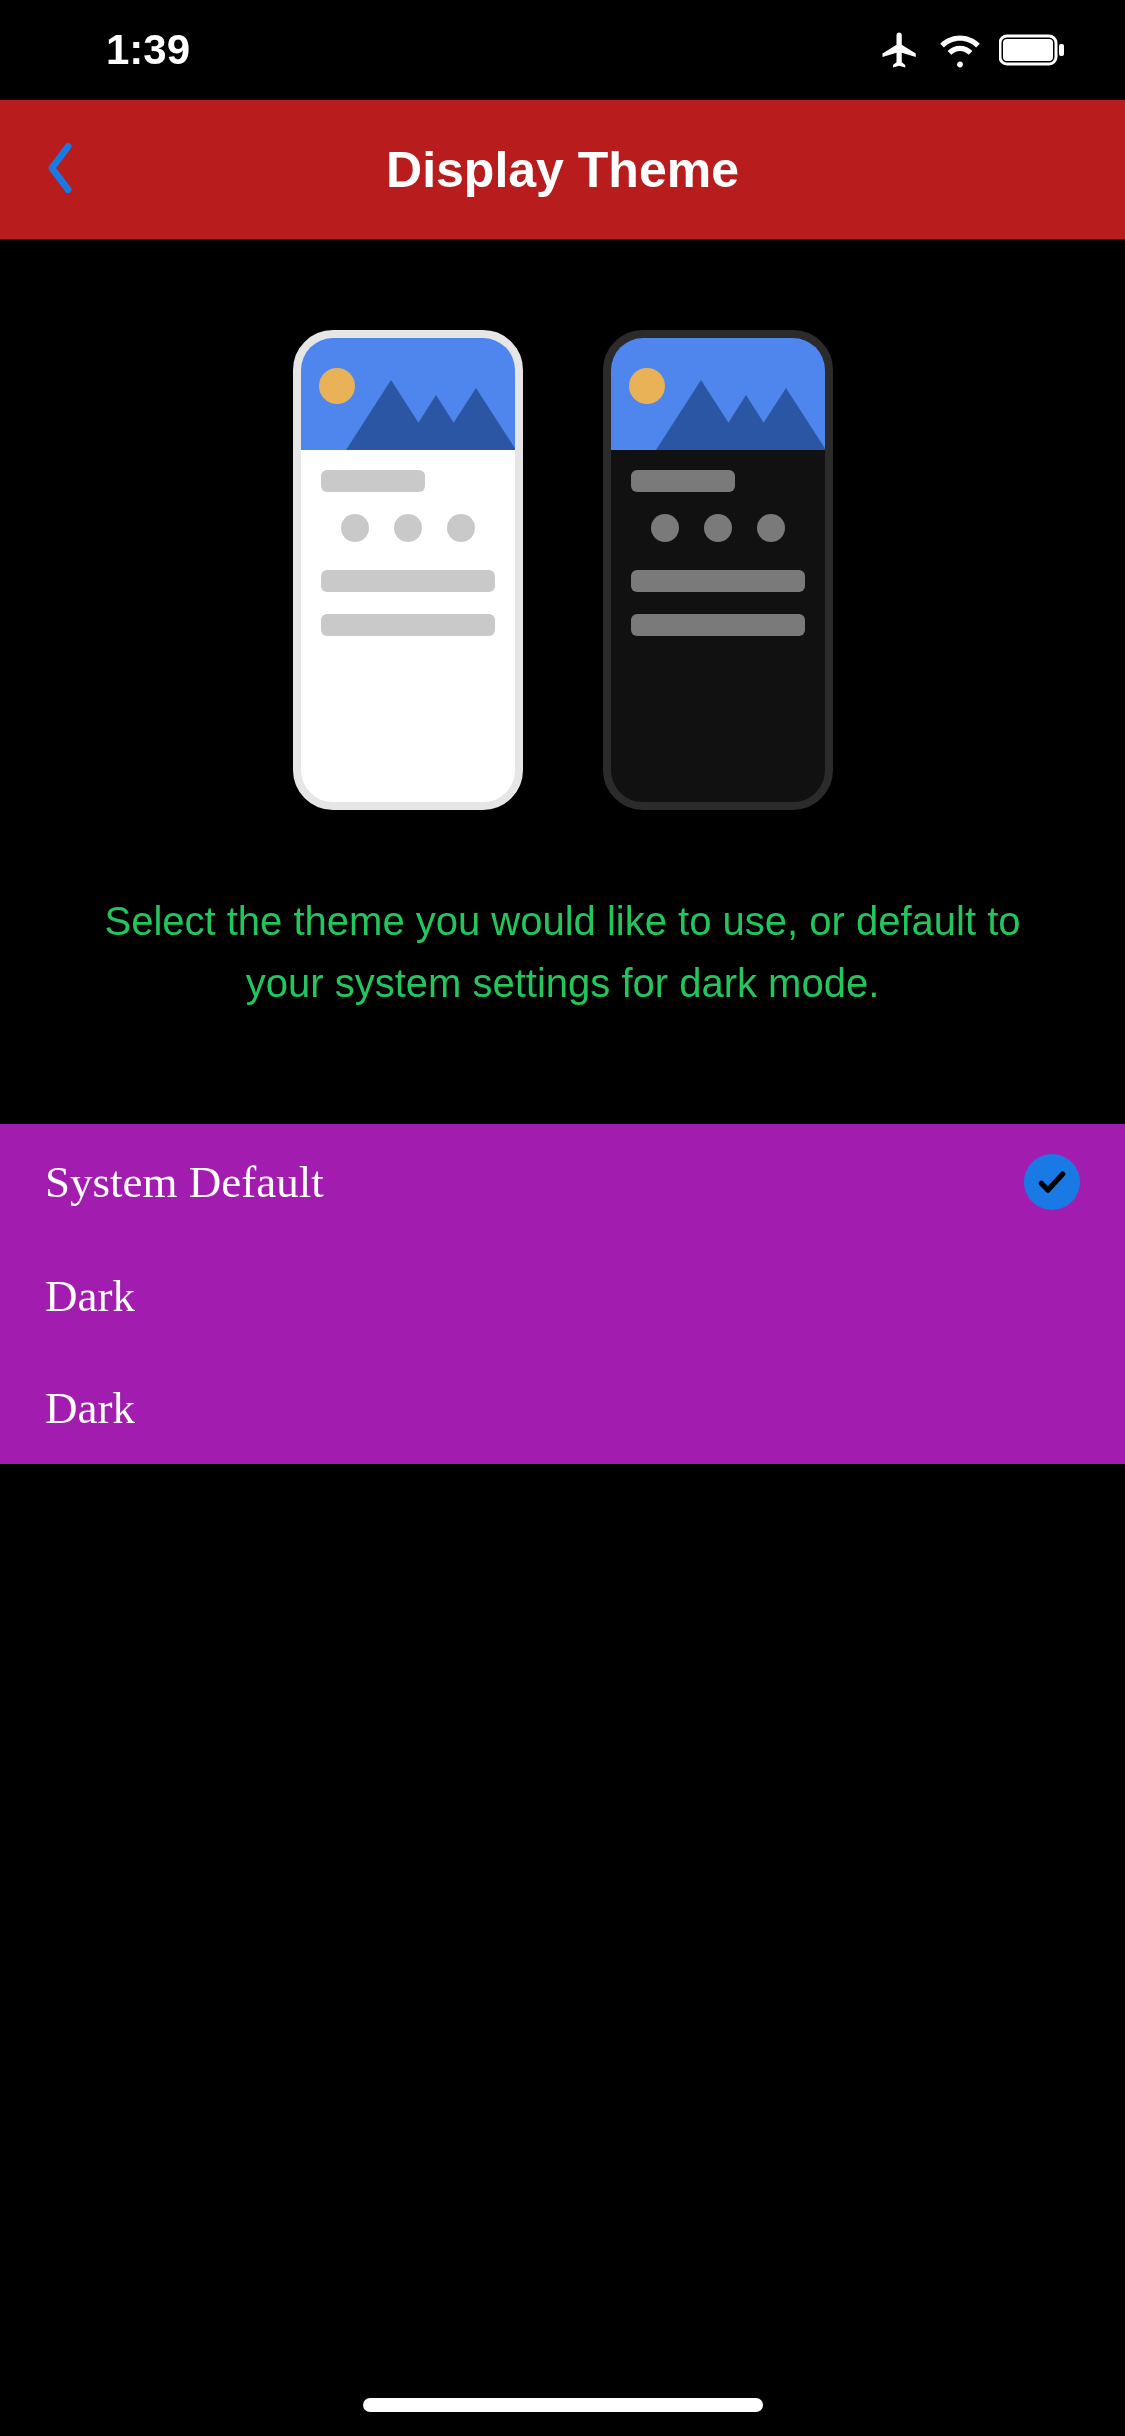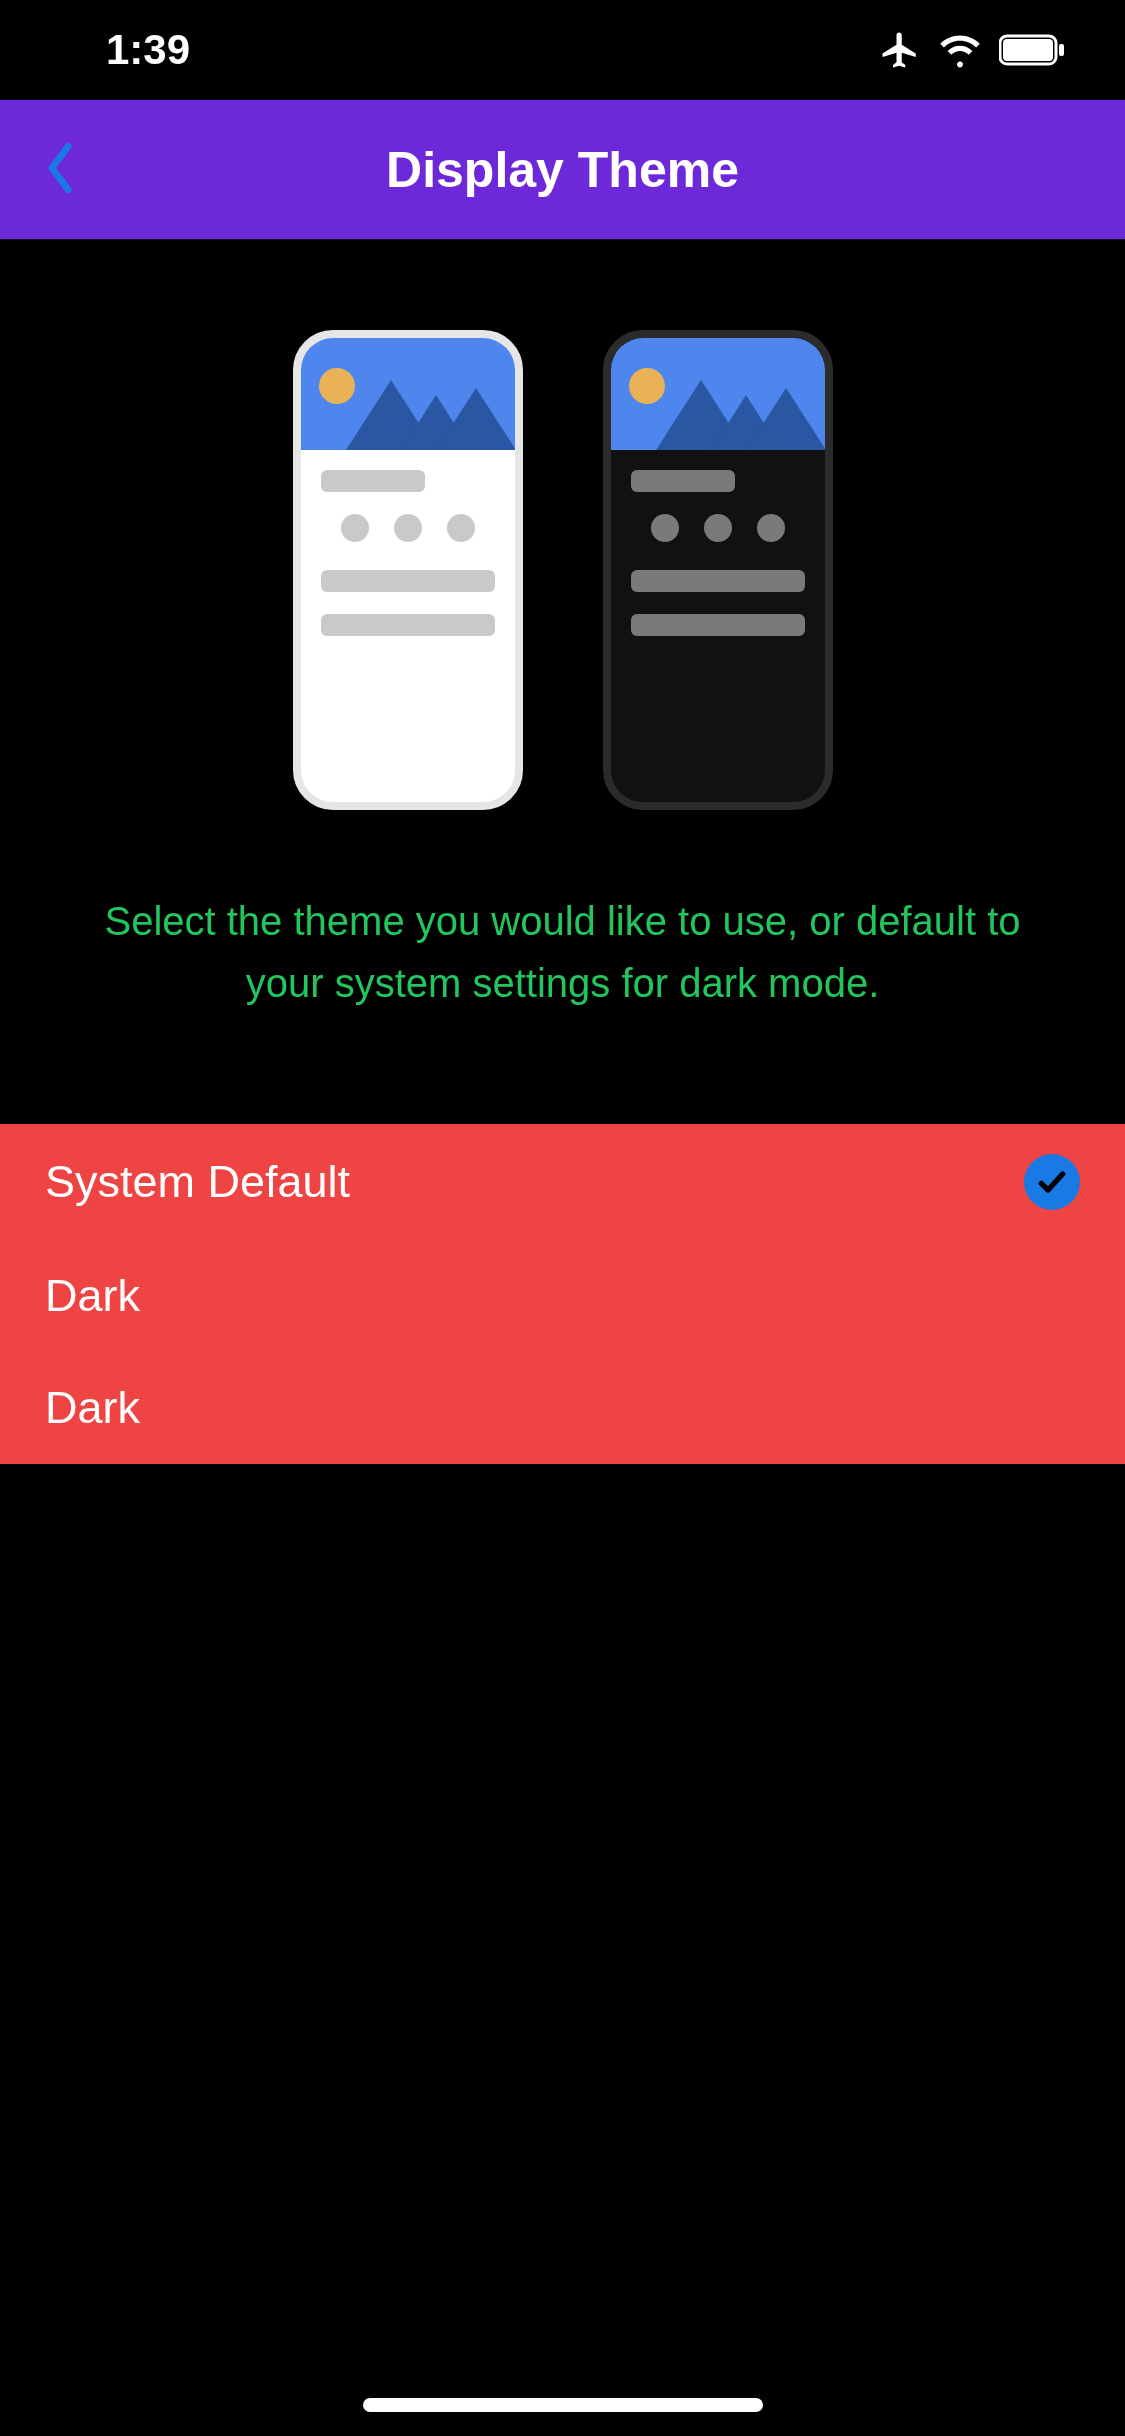--- a/index.html
+++ b/index.html
@@ -38,21 +38,21 @@
   }
 
   
   .nav-bar {
     height: 140px;
     display: flex;
     align-items: center;
     justify-content: center;
     position: relative;
     border-bottom: 1px solid #151515;
-    background: #6d28d9;
+    background: #b91c1c;
     text-align: center;
   }
   .back-button {
     position: absolute;
     left: 30px;
     top: 50%;
     transform: translateY(-50%);
     width: 60px;
     height: 60px;
     display: flex;
@@ -176,21 +176,22 @@
     padding: 0 80px;
     text-align: center;
     color: #22c55e;
     font-size: 40px;
     line-height: 1.55;
   }
 
   
   .options {
     margin-top: 110px;
-    background: #ef4444;
+    background: #a21caf;
+    font-family: Liberation Serif, serif;
   }
   .option-row {
     display: flex;
     align-items: center;
     justify-content: space-between;
     padding: 30px 45px;
     font-size: 45px;
     font-weight: 400;
     color: #ffffff;
   }

